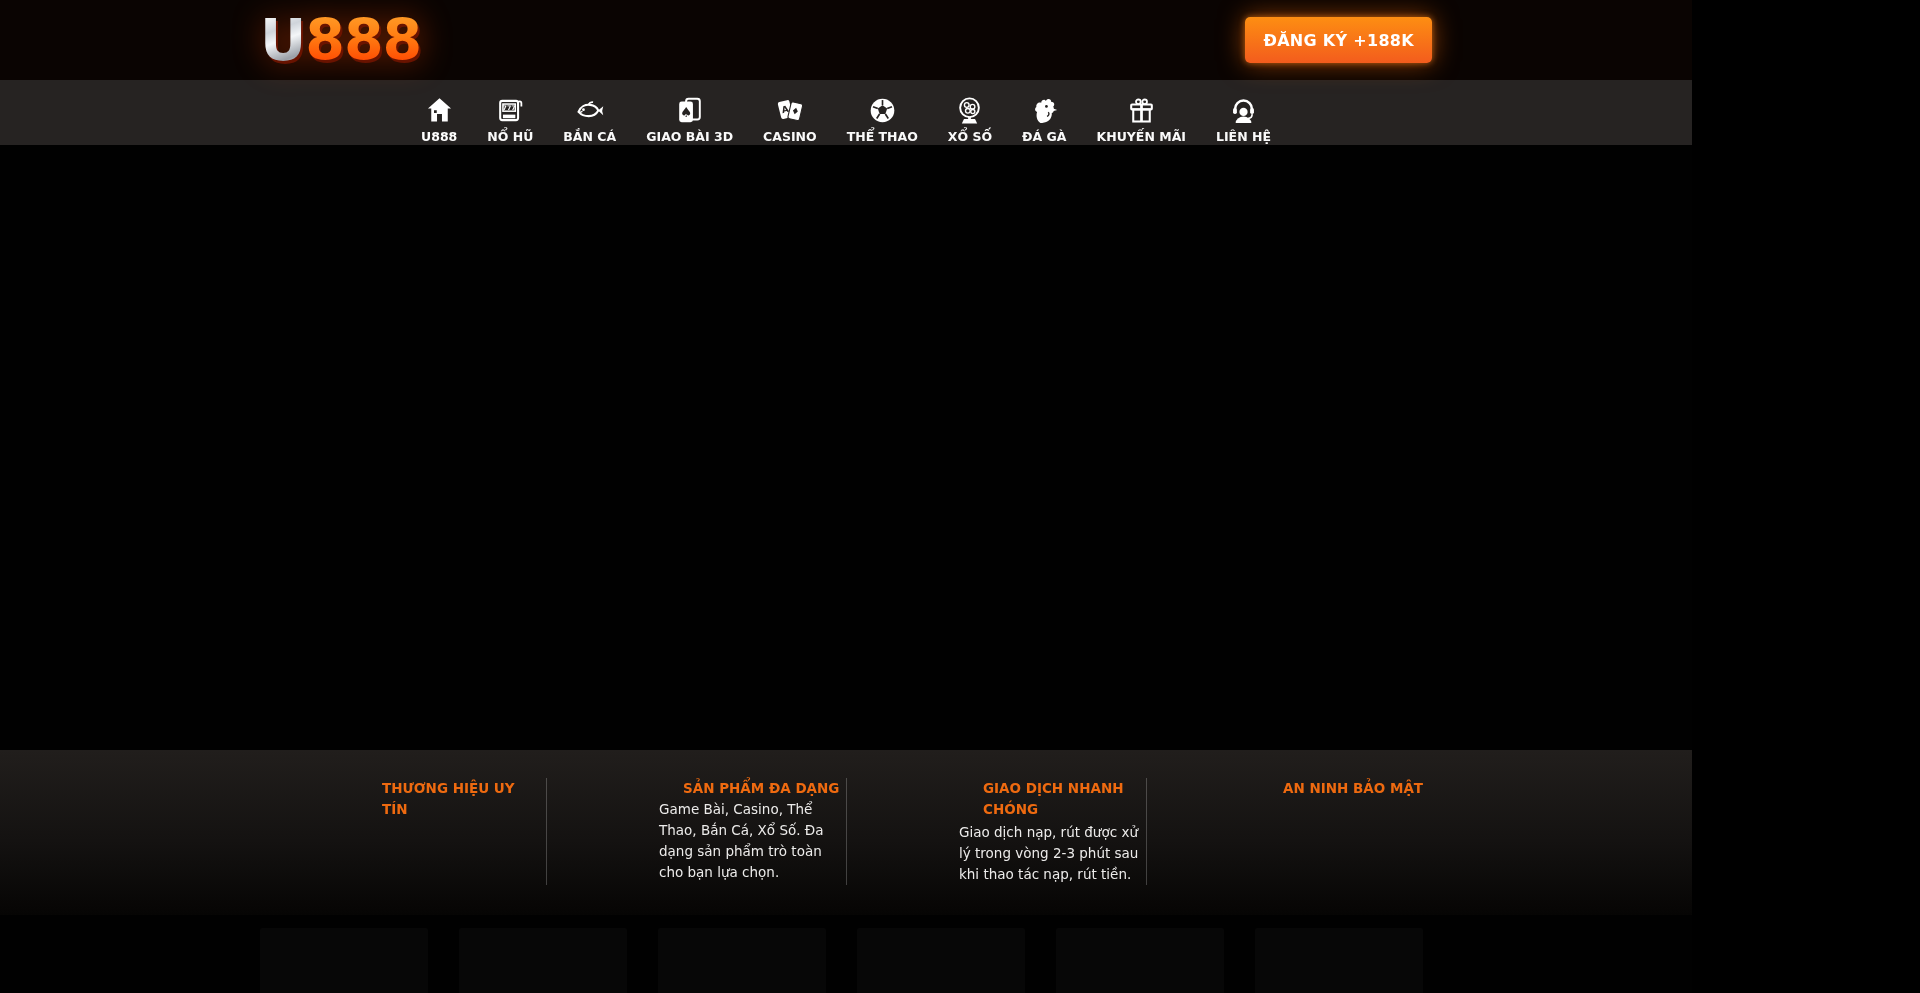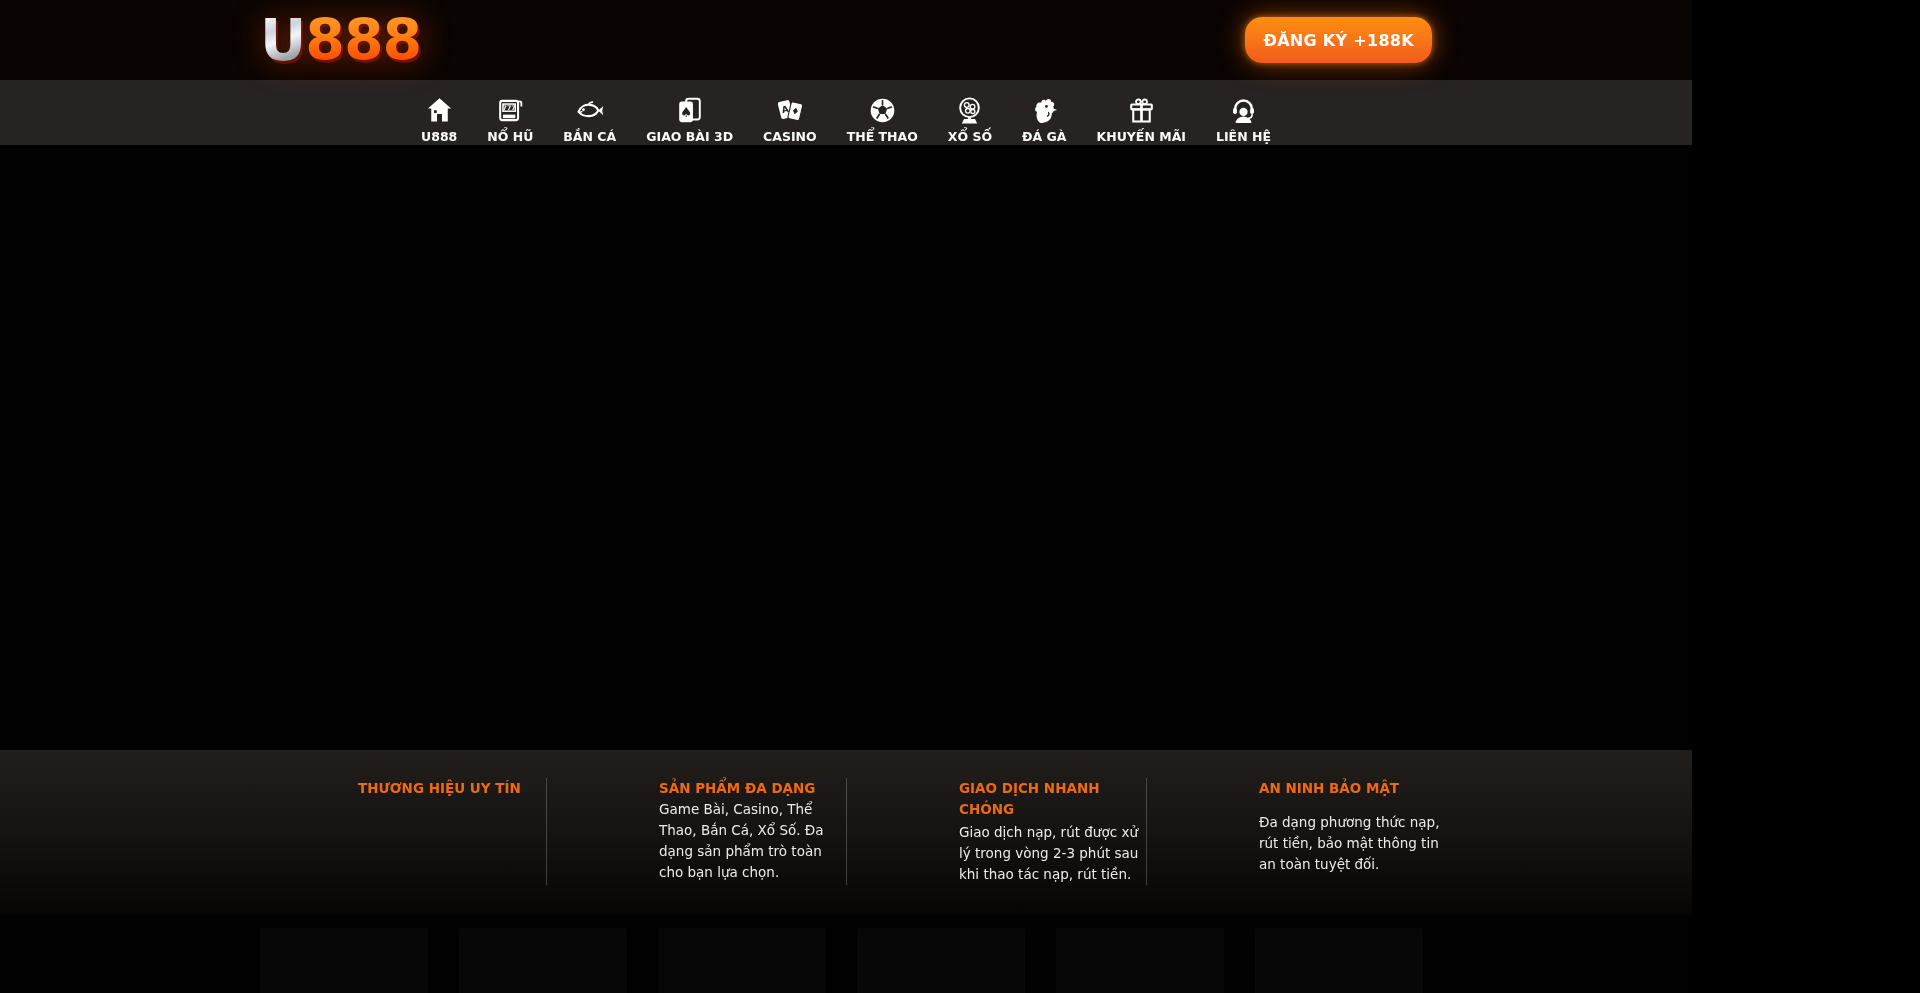--- a/index.html
+++ b/index.html
@@ -17,21 +17,21 @@
           filter: drop-shadow(2px 3px 0 rgba(110,20,0,.95)) drop-shadow(0 0 16px rgba(255,70,0,.40)); }
   .logo .u {
     background:linear-gradient(160deg,#ffffff 10%,#cfd4da 35%,#f4f6f8 50%,#9aa0a8 75%,#e8ebee 95%);
     -webkit-background-clip:text; background-clip:text; -webkit-text-fill-color:transparent; color:#dfe3e7;
   }
   .logo .eights {
     background:linear-gradient(180deg,#ffa62e 0%,#ff7d12 45%,#ff4f04 80%,#e83a06 100%);
     -webkit-background-clip:text; background-clip:text; -webkit-text-fill-color:transparent; color:#ff6a00;
   }
 
-  .register-btn { height:46px; padding:0 18px; border:none; border-radius:17px; cursor:pointer;
+  .register-btn { height:46px; padding:0 18px; border:none; border-radius:5px; cursor:pointer;
     background:linear-gradient(180deg,#fd8e12 0%,#f35c1d 100%);
     color:#fff; font-weight:bold; font-size:16px; letter-spacing:.3px;
     font-family:inherit;
     box-shadow:0 0 26px rgba(255,110,10,.55), 0 0 6px rgba(255,140,30,.6); }
 
   
   .main-nav { height:65px; background:#262322; display:flex; justify-content:center; gap:30px; }
   .nav-item { display:flex; flex-direction:column; align-items:center; padding-top:12px; cursor:pointer; color:#fff; }
   .nav-item .icon { width:36px; height:36px; display:flex; align-items:center; justify-content:center; }
   .nav-item .icon svg { width:33px; height:33px; }
@@ -40,21 +40,21 @@
 
   
   .main-content { height:605px; background:#010101; }
 
   
   .features { height:165px; background:linear-gradient(180deg,#211e1c 0%,#141211 55%,#060504 100%); }
   .features .grid { display:grid; grid-template-columns:repeat(4,300px); padding-top:28px; }
   .feature-cell { padding-left:112px; min-height:98px; }
   .feature-cell + .feature-cell { border-left:1px solid rgba(255,255,255,.22); }
   .feature-text { width:186px; font-size:13.5px; line-height:21px; color:#ecebea; }
-  .feature-heading { color:#ee6a10; font-weight:bold; font-size:13.5px; }
+  .feature-heading { color:#ee6a10; font-weight:bold; font-size:13.5px;margin-left:24px; }
   .feature-heading.block { display:block; margin-bottom:2px; }
   .feature-cell.col4 .feature-body-block { margin-top:13px; display:block; }
 
   
   .logo-strip { margin-top:13px; }
   .logo-strip .container { display:flex; gap:31px; padding:0 14px; }
   .logo-box { width:168px; height:120px; background:#070707; border-radius:2px; }
 </style>
 </head>
 <body>
@@ -227,21 +227,20 @@
       <div class="feature-cell">
         <p class="feature-text">
           <span class="feature-heading block">GIAO DỊCH NHANH CHÓNG</span>
           <span>Giao dịch nạp, rút được xử lý trong vòng 2-3 phút sau khi thao tác nạp, rút tiền.</span>
         </p>
       </div>
 
       <div class="feature-cell col4">
         <p class="feature-text">
           <span class="feature-heading block">AN NINH BẢO MẬT</span>
-          <span class="feature-body-block">Đa dạng phương thức nạp, rút tiền, bảo mật thông tin an toàn tuyệt đối.</span>
         </p>
       </div>
 
     </div>
   </section>
 
   <section class="logo-strip">
     <div class="container">
       <div class="logo-box"></div>
       <div class="logo-box"></div>

